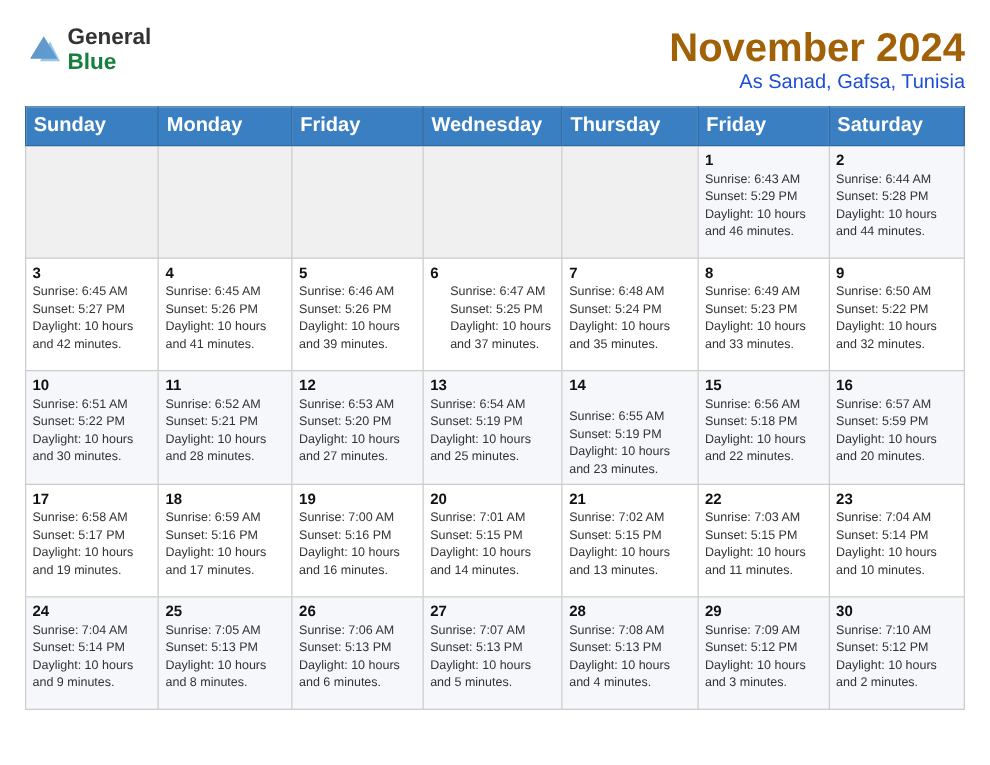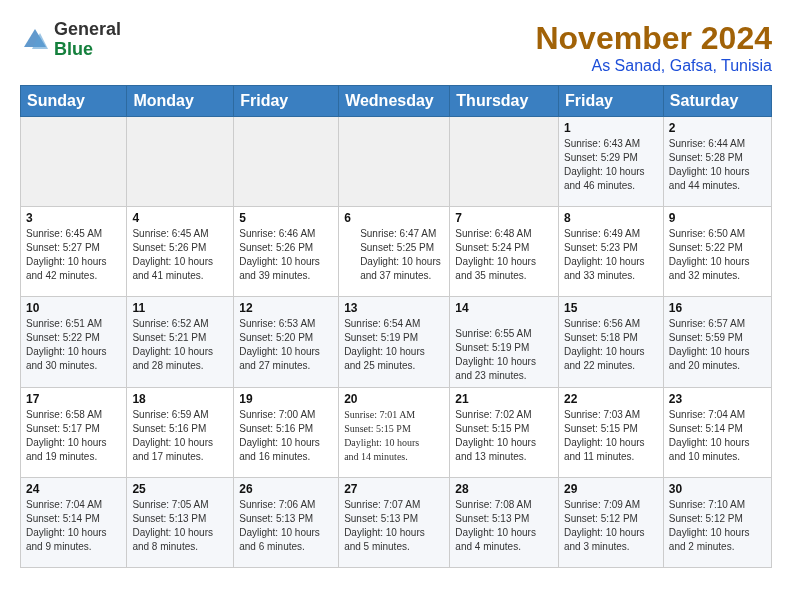--- a/index.html
+++ b/index.html
@@ -264,21 +264,21 @@
         </td>
         <td>
           <div class="day-number">19</div>
           <div class="day-info" style="white-space: pre-line;">Sunrise: 7:00 AM
 Sunset: 5:16 PM
 Daylight: 10 hours
 and 16 minutes.</div>
         </td>
         <td>
           <div class="day-number">20</div>
-          <div class="day-info" style="white-space: pre-line; font-family: Liberation Serif, serif;">Sunrise: 7:01 AM
+          <div class="day-info" style="white-space: pre-line;">Sunrise: 7:01 AM
 Sunset: 5:15 PM
 Daylight: 10 hours
 and 14 minutes.</div>
         </td>
         <td>
           <div class="day-number">21</div>
           <div class="day-info" style="white-space: pre-line;">Sunrise: 7:02 AM
 Sunset: 5:15 PM
 Daylight: 10 hours
 and 13 minutes.</div>

